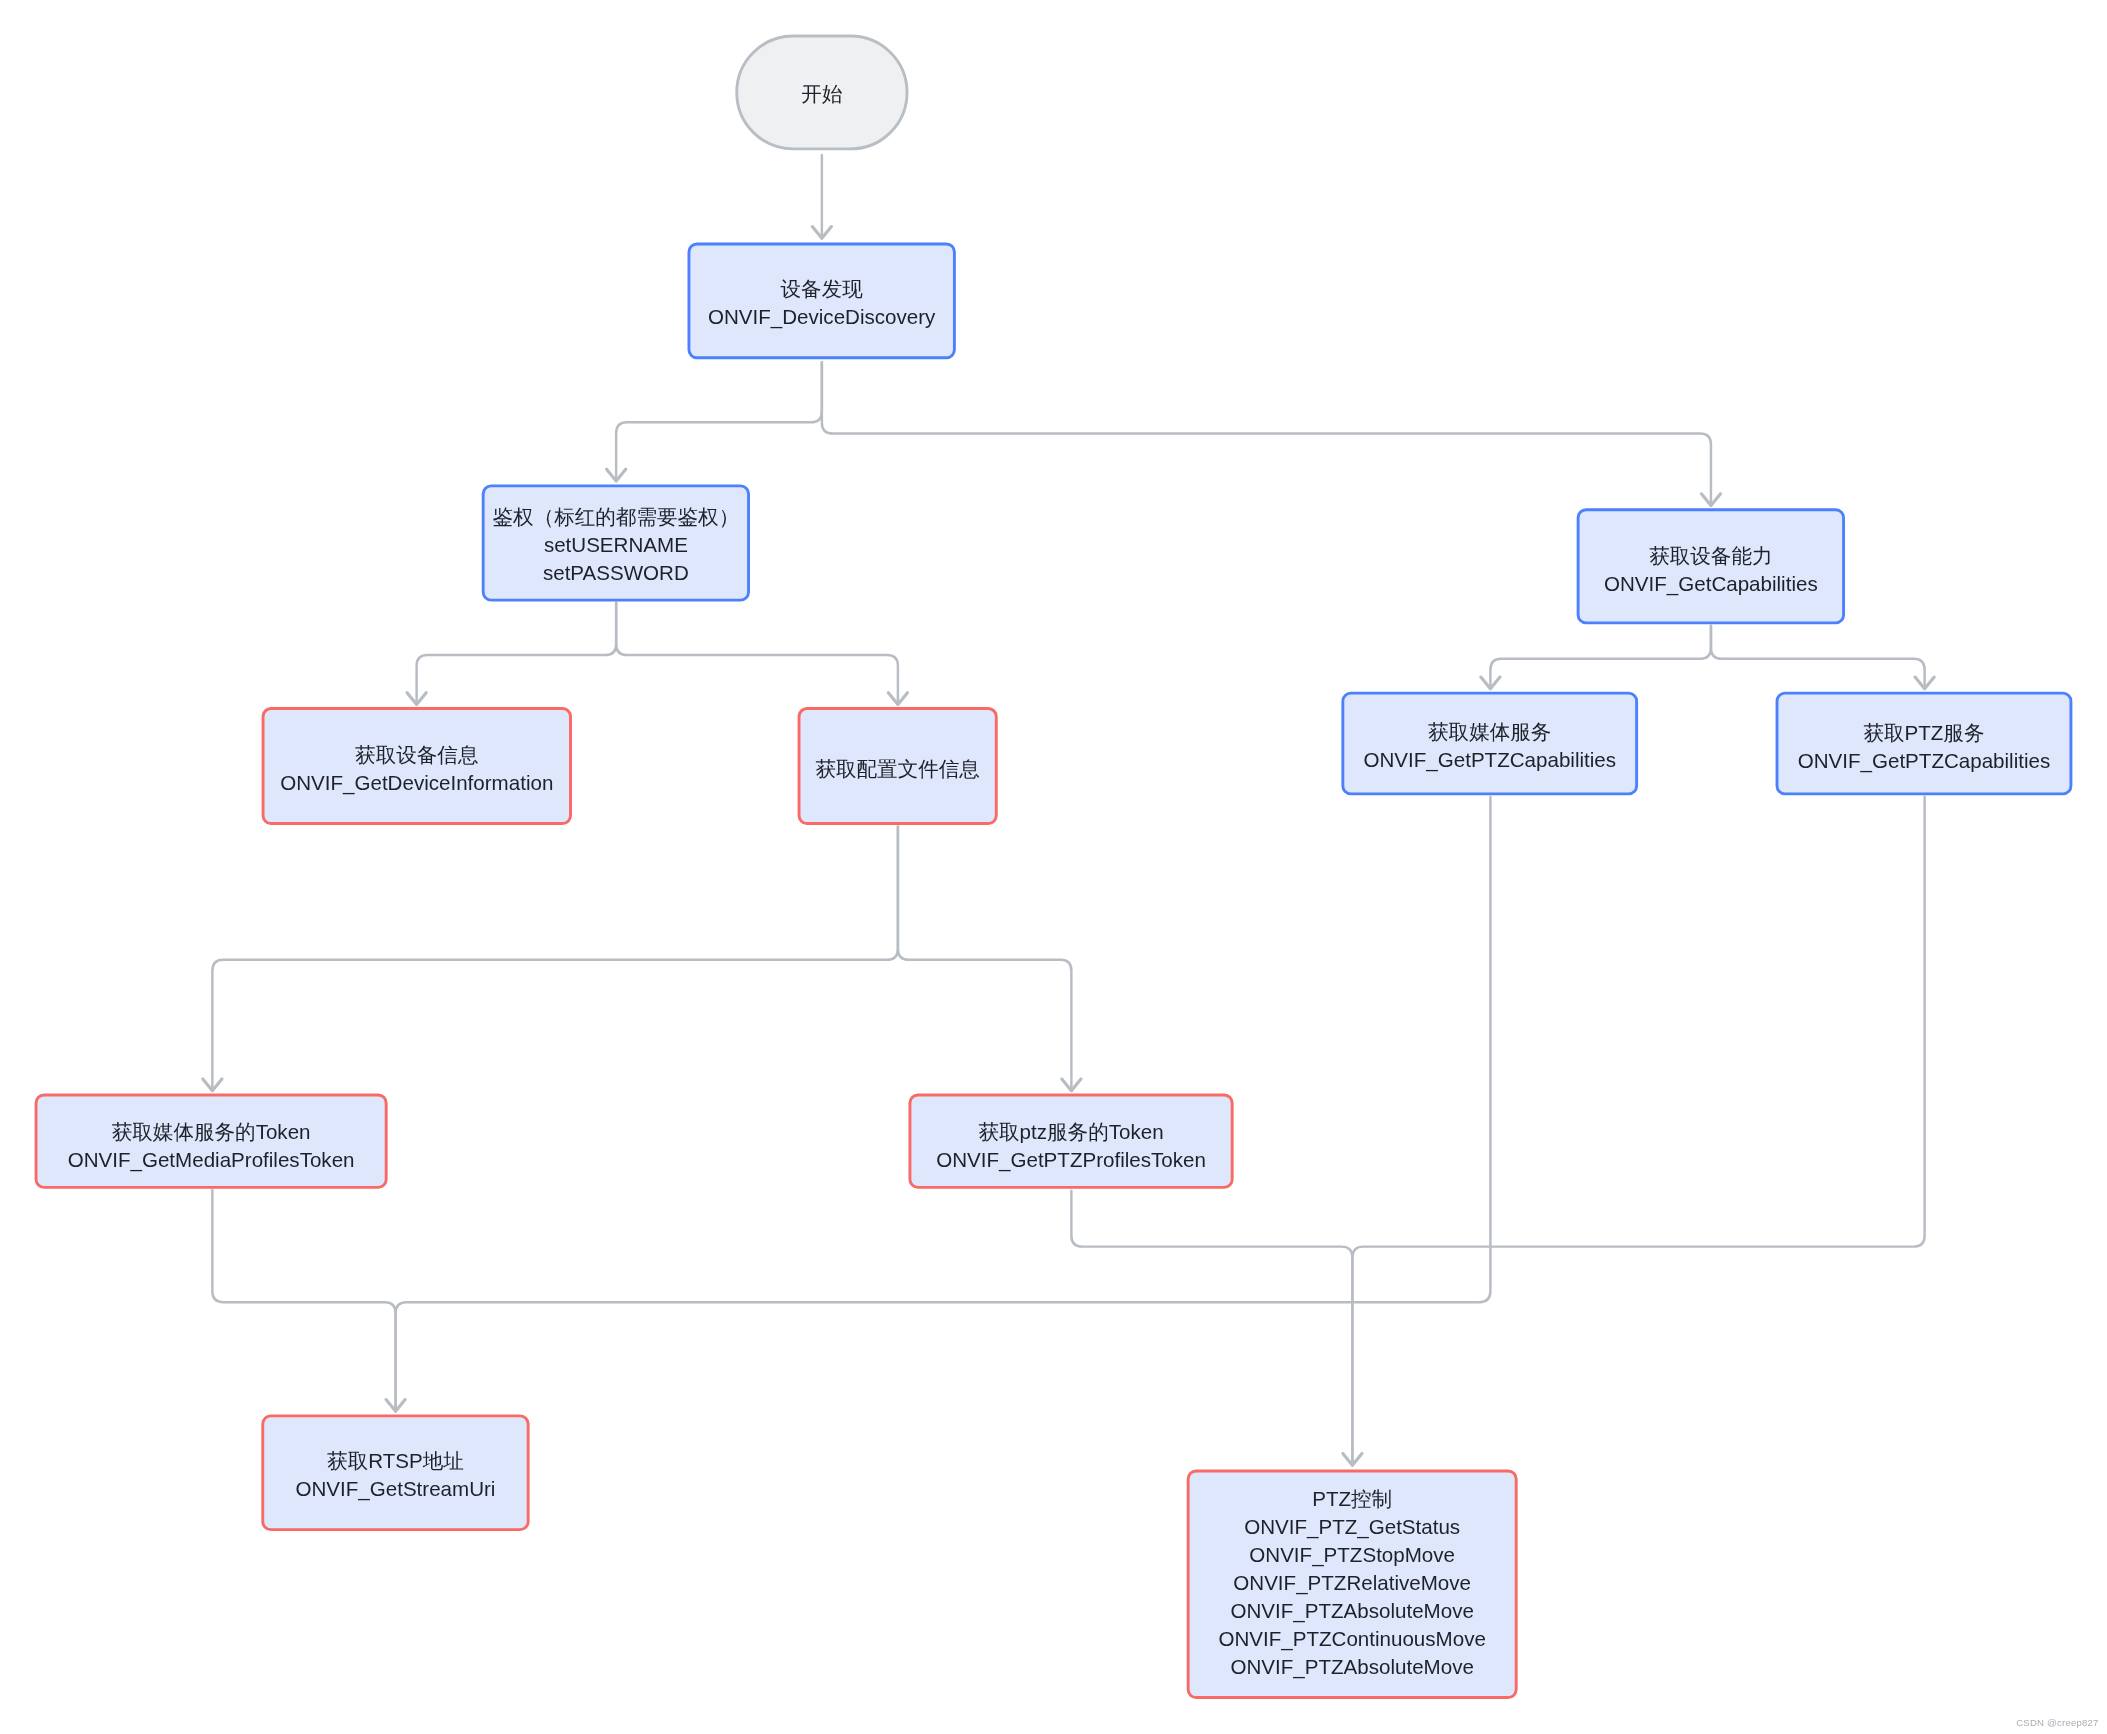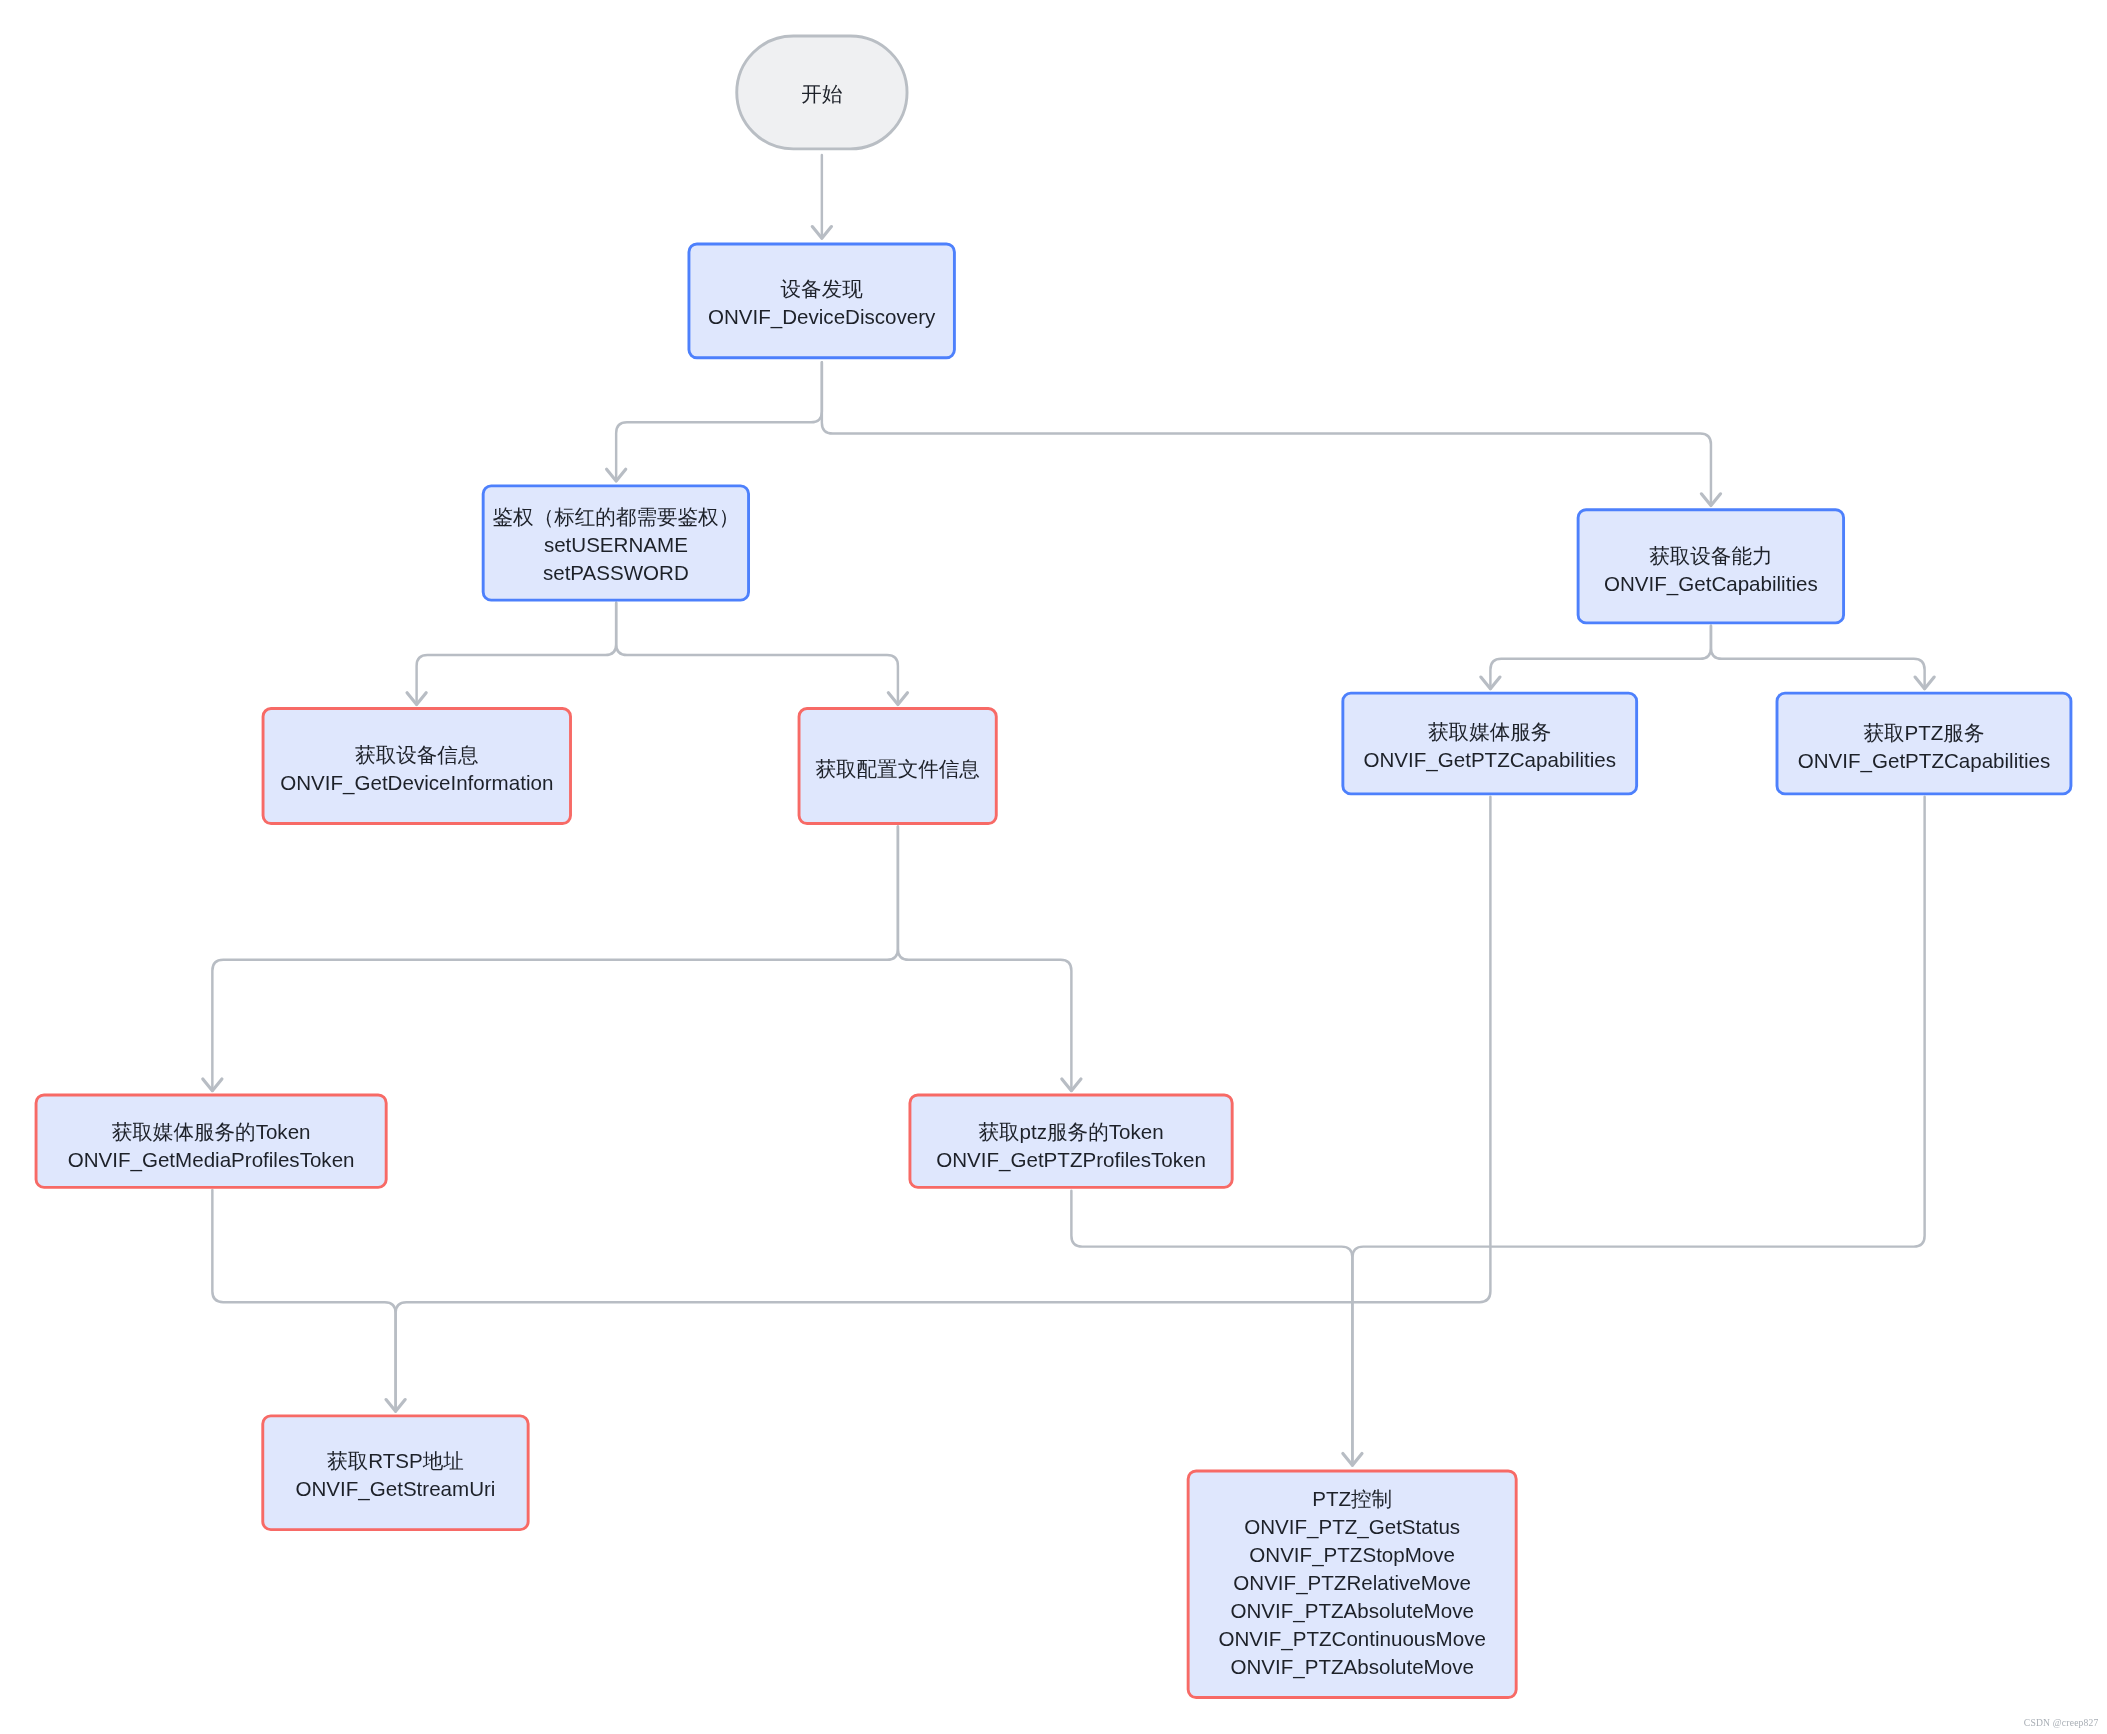--- a/index.html
+++ b/index.html
@@ -1,21 +1,21 @@
 <!DOCTYPE html>
 <html style="font-size:11.6px"><head>
 <meta charset="utf-8">
 <title>ONVIF flowchart</title>
 <style>
   html,body{margin:0;padding:0;background:#ffffff;}
   body{width:2108px;height:1734px;overflow:hidden;font-family:"Liberation Sans",sans-serif;}
   #stage{position:relative;width:2108px;height:1734px;background:#ffffff;border-radius:17px;}
   svg.flow{position:absolute;left:0;top:0;width:2108px;height:1734px;display:block;}
   .nodeText{font-family:"Liberation Sans",sans-serif;font-size:28.4px;fill:#1d2129;}
-  .watermark{position:absolute;right:9.4px;bottom:6.5px;font-family:Liberation Serif, serif;
+  .watermark{position:absolute;right:9.4px;bottom:6.5px;font-family:Liberation Sans, sans-serif;
     font-size:9.6px;color:#a8aeb5;letter-spacing:0.2px;}
 </style>
 </head>
 <body>
 
 <div id="stage">
   <svg class="flow" viewBox="0 0 2910 2394">
     <g id="edges">
         <path d="M 1134.5 214 L 1134.5 329" fill="none" stroke="#b8bdc4" stroke-width="3.4" stroke-linecap="round" stroke-linejoin="round"></path>
         <path d="M 1121.3 312.8 L 1134.5 329 L 1147.7 312.8" fill="none" stroke="#b8bdc4" stroke-width="4.4" stroke-linecap="round" stroke-linejoin="round"></path>

